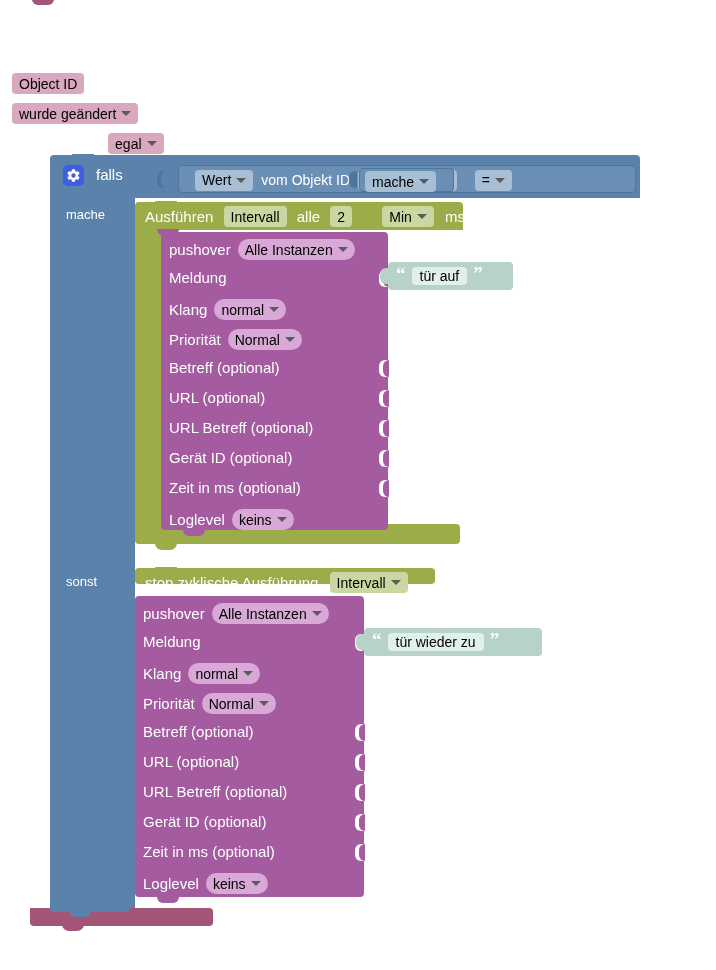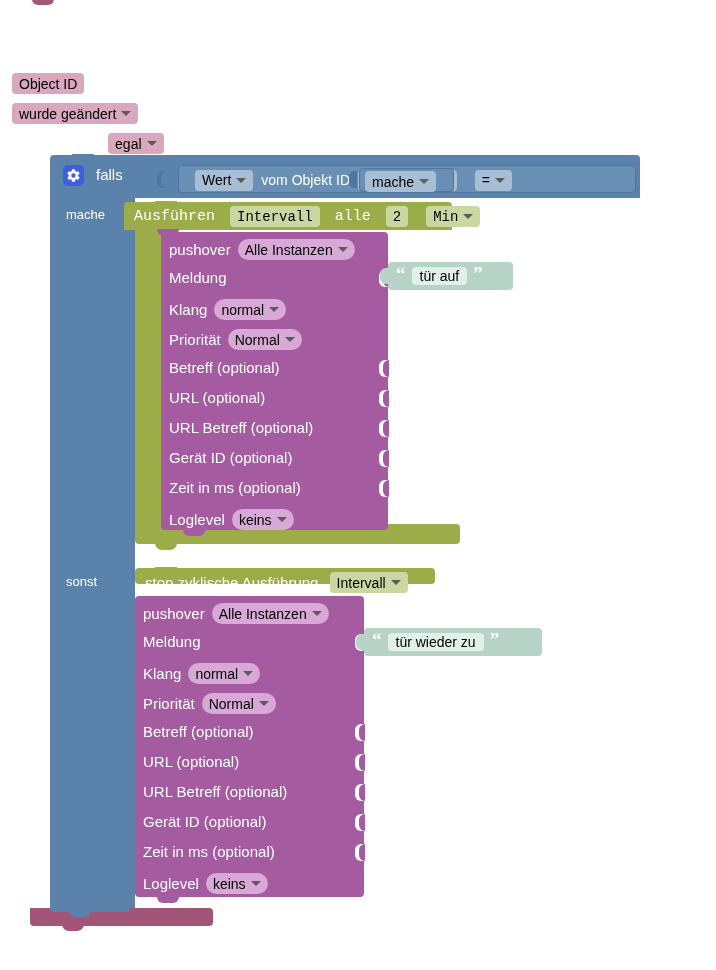--- a/index.html
+++ b/index.html
@@ -140,25 +140,24 @@
   }
   .cond-inner {
     position: absolute; left: 16px; top: 3px;
     height: 22px;
     display: flex; align-items: center;
     color: #fff; font-size: 14px; white-space: nowrap; text-align: center;
   }
 
   
   .greenblk {
-    position: absolute; left: 124px; top: 202px;
+    position: absolute; left: 135px; top: 202px;
     width: 328px; height: 28px;
     background: #9BAC49;
     border-radius: 4px 4px 0 0;
-    font-family: Liberation Mono, monospace;
   }
   .green-left {
     position: absolute; left: 135px; top: 230px;
     width: 26px; height: 294px;
     background: #9BAC49;
   }
   .green-foot {
     position: absolute; left: 135px; top: 524px;
     width: 325px; height: 20px;
     background: #9BAC49;
@@ -326,21 +325,21 @@
         </span>
     </div>
   </div>
 
   <div class="greenblk">
     <div class="row" style="left:10px; top:4px; color:#fff;">
       <span class="txt">Ausführen</span>
       <span class="chip light-green" style="margin-left:6px;">Intervall</span>
       <span class="txt" style="margin-left:6px;">alle</span>
       <span class="chip light-green" style="margin-left:6px;">2</span>
-      <span class="chip light-green" style="margin-left:9px;justify-content:space-between;">
+      <span class="chip light-green" style="margin-left:26px;justify-content:space-between;">
           <span>Min</span>
           <i class="caret"></i>
         </span>
       <span class="txt" style="margin-left:7px;">ms</span>
     </div>
   </div>
   <div class="green-notch-top"></div>
   <div class="green-left"></div>
   <div class="green-foot"></div>
   <div class="green-foot-notch"></div>

